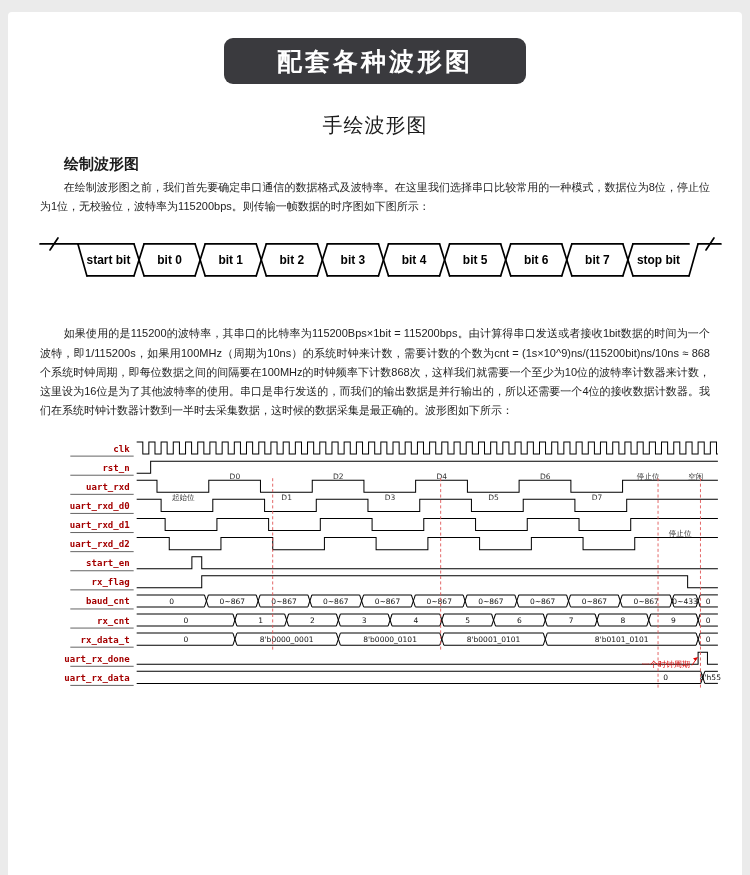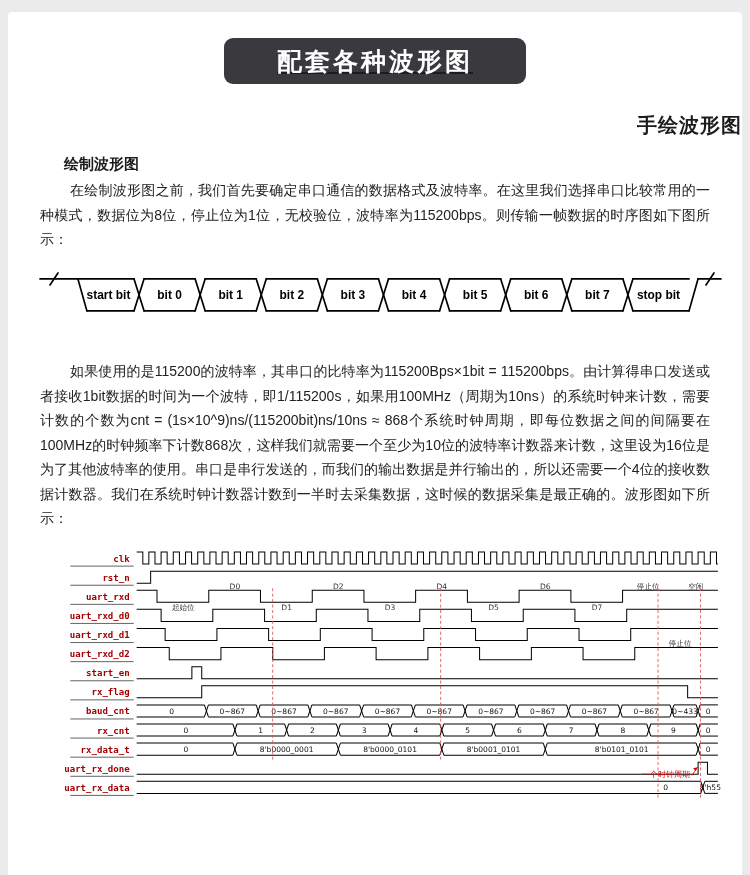--- a/index.html
+++ b/index.html
@@ -10,33 +10,33 @@
     color:#1c1c1c;
     padding-top:12px;
   }
   .page{
     width:734px;margin:0 auto;background:#fff;min-height:863px;
     box-sizing:border-box;padding-top:26px;border-radius:4px 4px 0 0;
   }
   .banner{
     width:302px;height:46px;margin:0 auto;
     background:var(--banner-bg,#3a3a3e);border-radius:9px;
-    display:flex;align-items:center;justify-content:center;text-decoration:underline;
+    display:flex;align-items:center;justify-content:center;
   }
   .banner span{
     color:var(--banner-text,#fff);font-size:25px;font-weight:bold;letter-spacing:3px;
   }
   .intro{
     margin:26px 30px 0;font-size:19px;line-height:1.78;
     text-indent:2.3em;color:#111;
   }
-  .sec-title{margin:28px 0 0;text-align:right;font-size:20px;font-weight:700;letter-spacing:1px}
+  .sec-title{margin:28px 0 0;text-align:center;font-size:20px;font-weight:400;letter-spacing:1px}
   .sub-head{margin:16px 0 2px 56px;font-size:15px;font-weight:bold}
   .para{
-    margin:4px 32px 0;font-size:14px;line-height:1.75;
+    margin:4px 32px 0;font-size:11px;line-height:1.75;
     text-indent:2.15em;color:#222;text-align:justify;
   }
   .para2{margin-top:36px}
   .fig1{margin:16px 18px 0}
   .fig1 svg{width:100%;display:block}
   .fig2{margin:14px 10px 0}
   .fig2 svg{width:100%;display:block}
 
   
   .fw{stroke:#000;stroke-width:1.7;fill:none;stroke-linecap:round}

